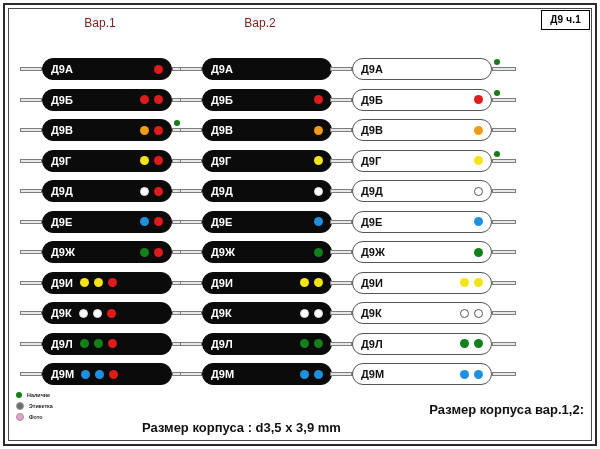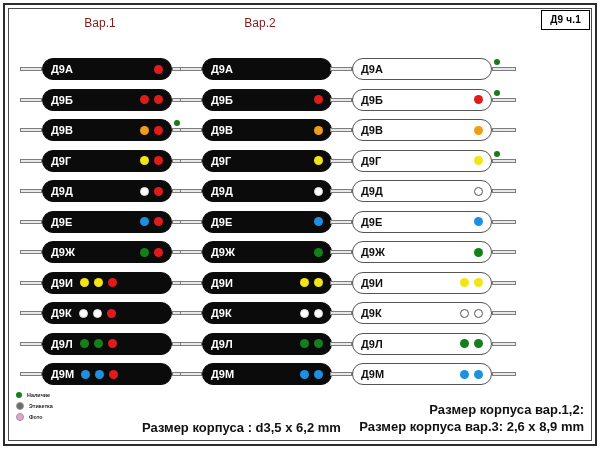--- a/index.html
+++ b/index.html
@@ -526,16 +526,15 @@
       <div class="legend-row">
         <span class="legend-dot" style="background: rgb(107, 107, 107); border: 1px solid rgb(153, 153, 153);"></span>
         <span class="legend-text">Этикетка</span>
       </div>
       <div class="legend-row">
         <span class="legend-dot" style="background: rgb(231, 159, 210); border: 1px solid rgb(153, 153, 153);"></span>
         <span class="legend-text">Фото</span>
       </div>
     </div>
 
-  <div class="footer" id="footer-center">Размер корпуса : d3,5 x 6,2 mm</div>
+  <div class="footer" id="footer-center">Размер корпуса : d3,5 x 3,9 mm</div>
   <div class="footer" id="footer-right-1">Размер корпуса вар.1,2:</div>
-  <div class="footer" id="footer-right-2">Размер корпуса вар.3: 2,6 x 8,9 mm</div>
 </div>
 
 </body></html>

